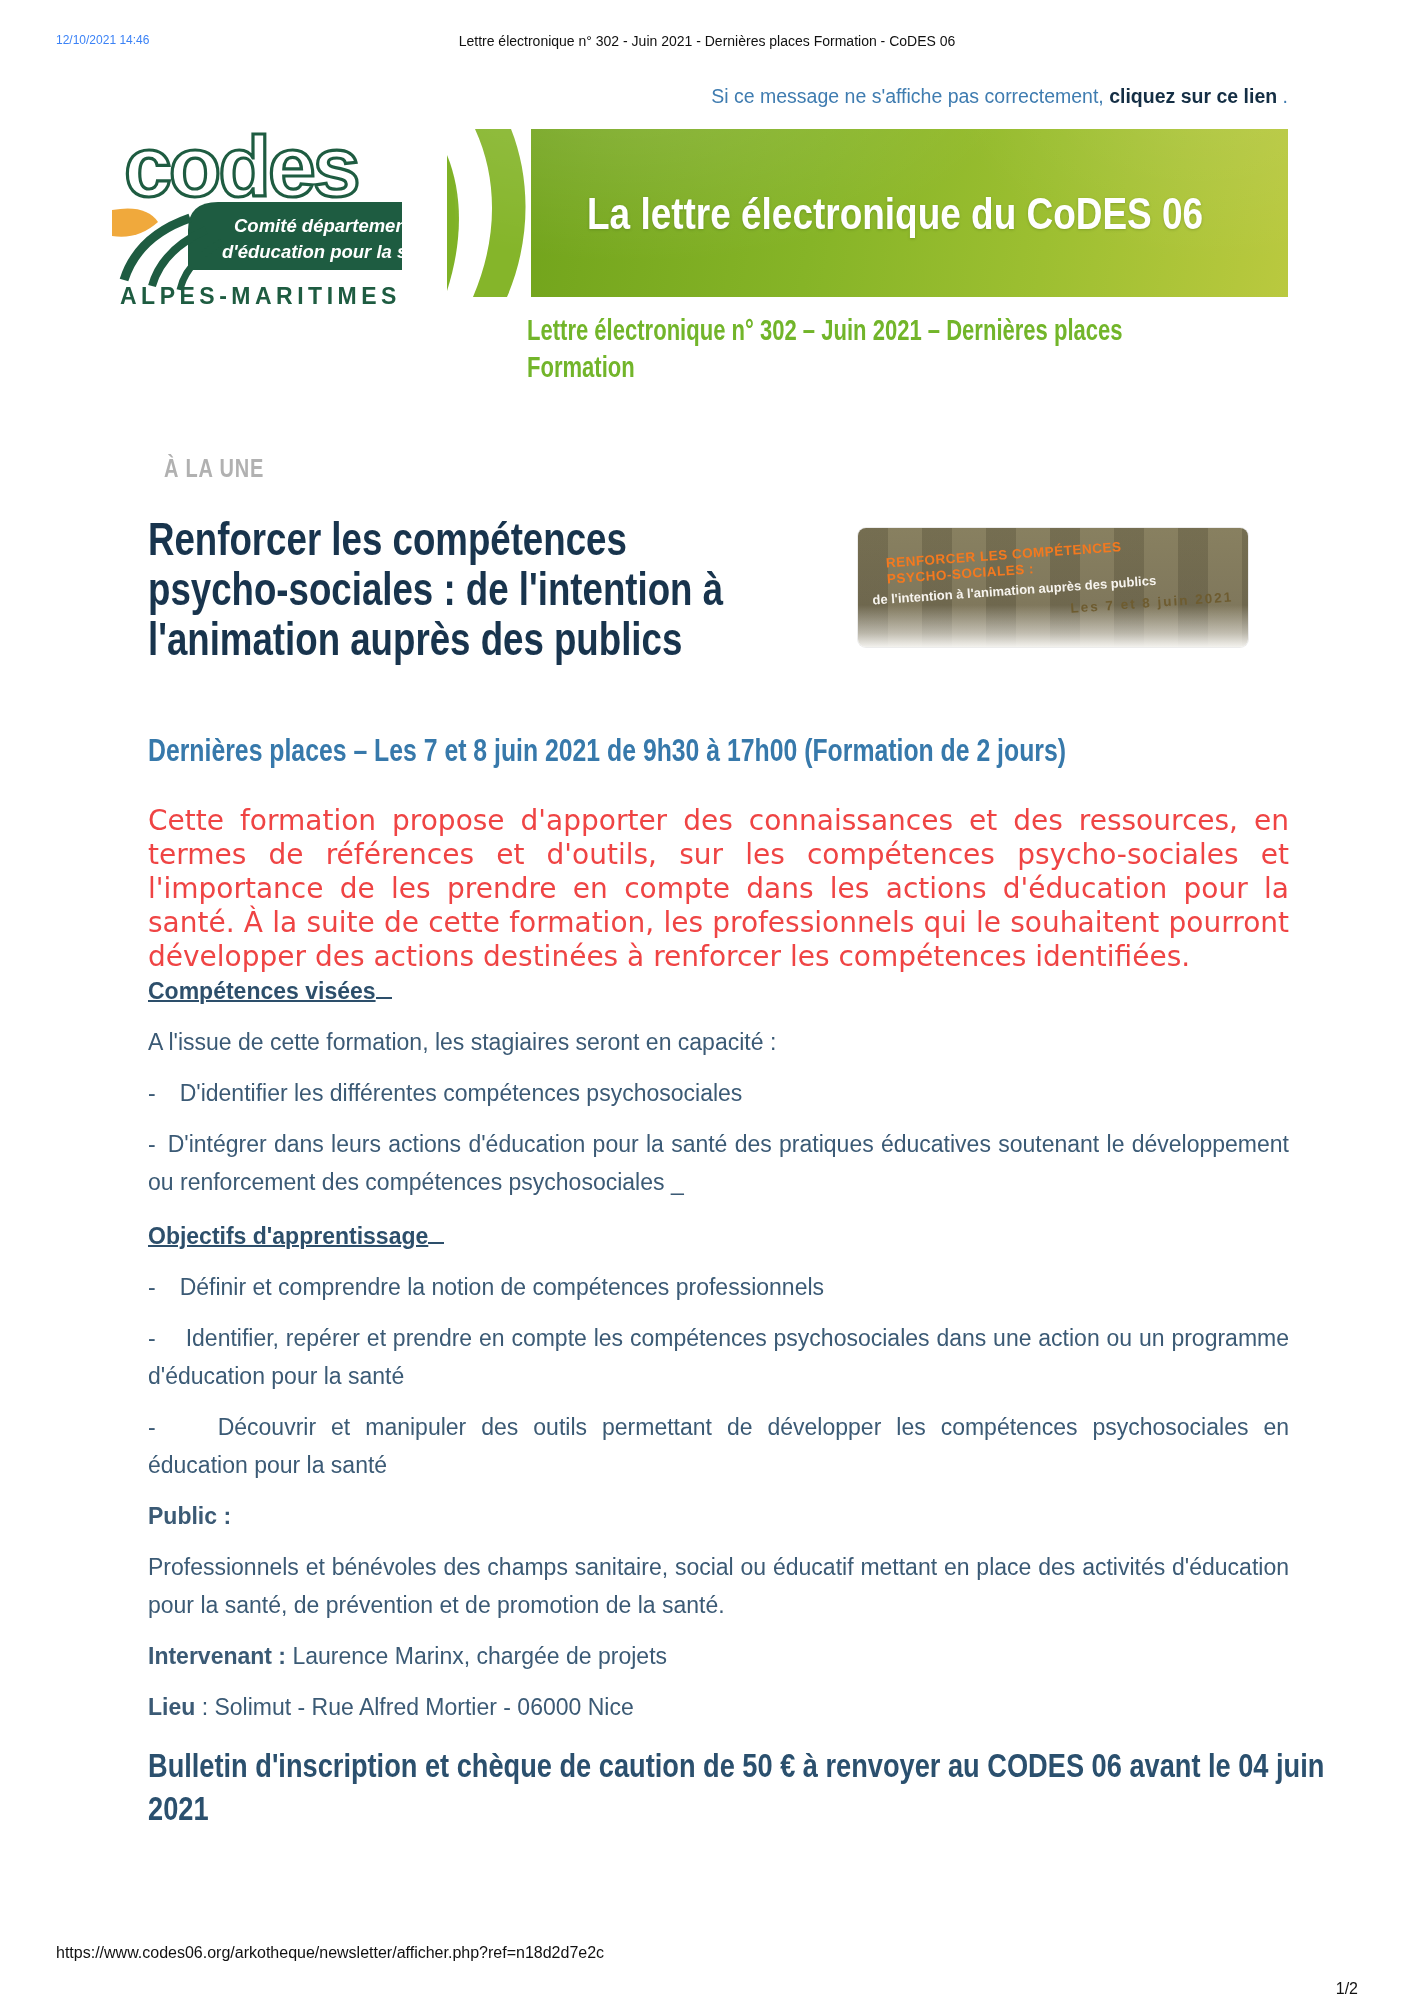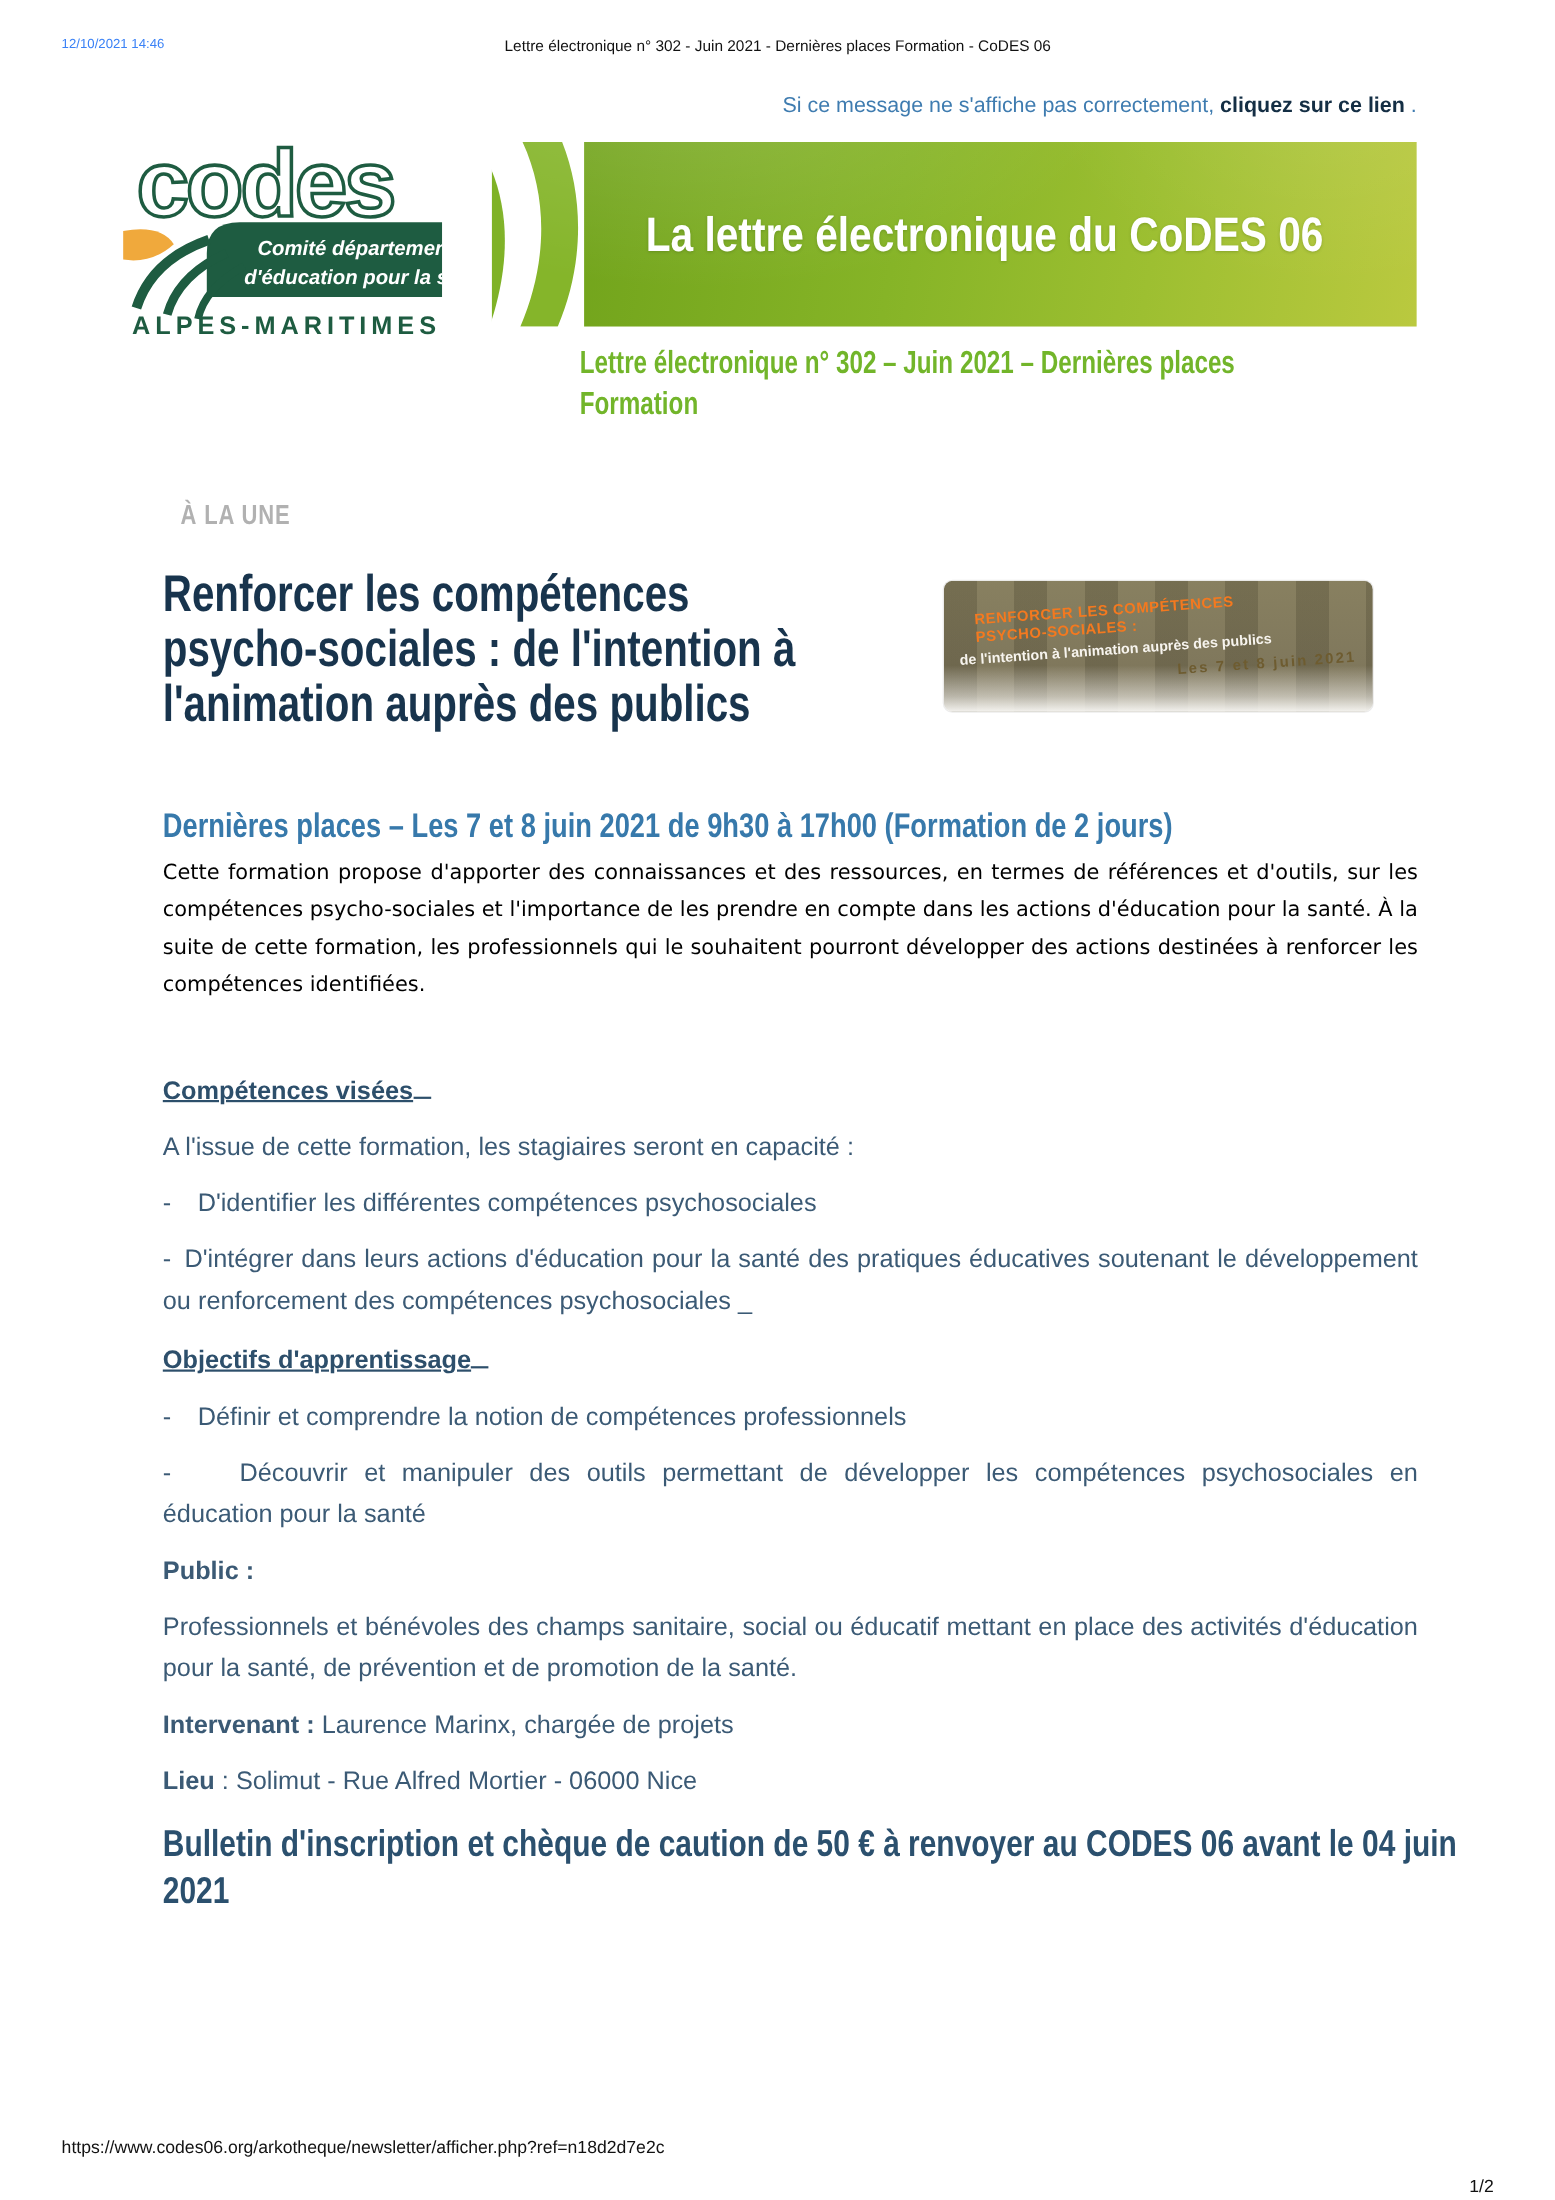--- a/index.html
+++ b/index.html
@@ -59,22 +59,22 @@
   .thumb-l1{position:absolute;left:30px;top:16px;width:280px;color:#f4791f;font-weight:bold;
     font-size:13.5px;line-height:16px;letter-spacing:0.5px;}
   .thumb-l2{position:absolute;left:14px;top:52px;color:#f7f4ee;font-weight:bold;font-size:13px;white-space:nowrap;}
   .thumb-date{position:absolute;right:16px;top:74px;color:#6e5c30;font-weight:bold;font-size:13.5px;letter-spacing:2px;white-space:nowrap;}
 
   
   .subtitle{left:148px;top:733px;color:#3779ab;font-weight:bold;font-size:31px;white-space:nowrap;
     transform:scaleX(0.8);transform-origin:left top;}
 
   
-  .intro{left:148px;top:776px;width:1141px;font-family:"DejaVu Sans", sans-serif;
-    font-size:19px;line-height:34px;color:#000000;text-align:justify;}
+  .intro{left:148px;top:804px;width:1141px;font-family:"DejaVu Sans", sans-serif;
+    font-size:28px;line-height:34px;color:#ef4444;text-align:justify;}
 
   
   .flow{left:148px;top:972px;width:1141px;color:#3b5a75;font-size:23px;}
   .flow p{margin:0 0 13px 0;line-height:38px;}
   .sl-heading{color:#2d4f6b;font-weight:bold;text-decoration:underline;text-decoration-thickness:2px;}
   .sl-heading::after{content:"";display:inline-block;width:16px;border-bottom:2px solid #2d4f6b;}
   .just{text-align:justify;}
   .gap{display:inline-block;height:1px;}
   .g10{width:12px;} .g22{width:24px;} .g28{width:30px;} .g60{width:62px;}
   .bold-label{font-weight:bold;}
@@ -162,20 +162,23 @@
     <span>-</span><span class="gap g10"></span><span>D'intégrer dans leurs actions d'éducation pour la santé des pratiques éducatives soutenant le développement ou renforcement des compétences psychosociales _</span>
   </p>
 
   <p><span class="sl-heading">Objectifs d'apprentissage</span></p>
 
 
   <p>
     <span>-</span><span class="gap g22"></span><span>Définir et comprendre la notion de compétences professionnels</span>
   </p>
 
+  <p class="just">
+    <span>-</span><span class="gap g28"></span><span>Identifier, repérer et prendre en compte les compétences psychosociales dans une action ou un programme d'éducation pour la santé</span>
+  </p>
 
   <p class="just">
     <span>-</span><span class="gap g60"></span><span>Découvrir et manipuler des outils permettant de développer les compétences psychosociales en éducation pour la santé</span>
   </p>
 
   <p class="bold-label">Public :</p>
 
   <p class="just">Professionnels et bénévoles des champs sanitaire, social ou éducatif mettant en place des activités d'éducation pour la santé, de prévention et de promotion de la santé.</p>
 
   <p>

